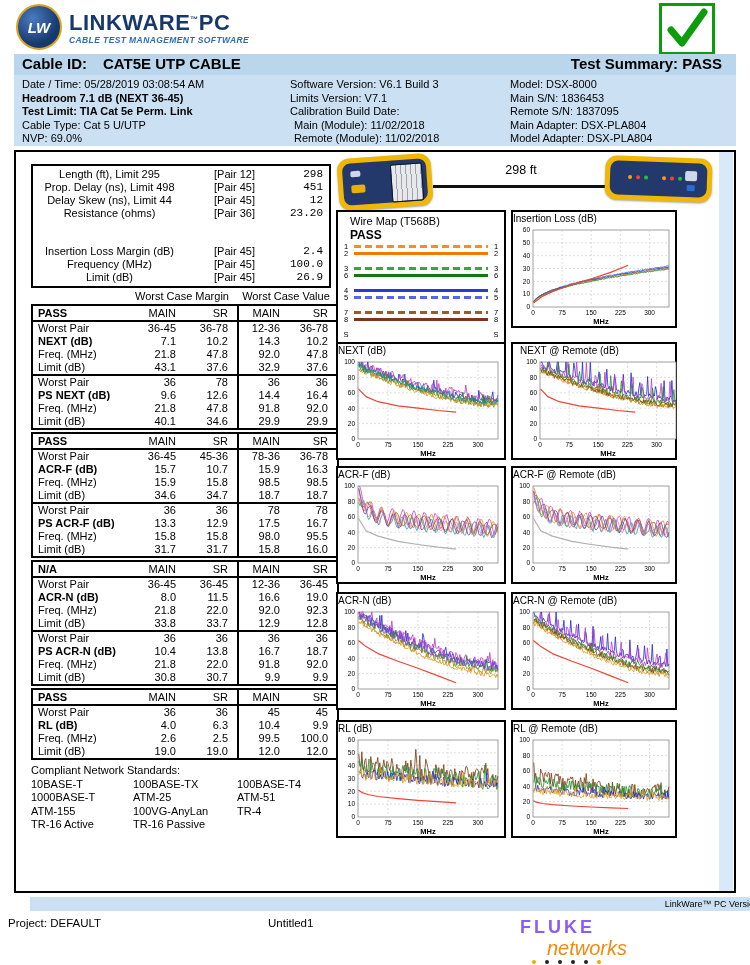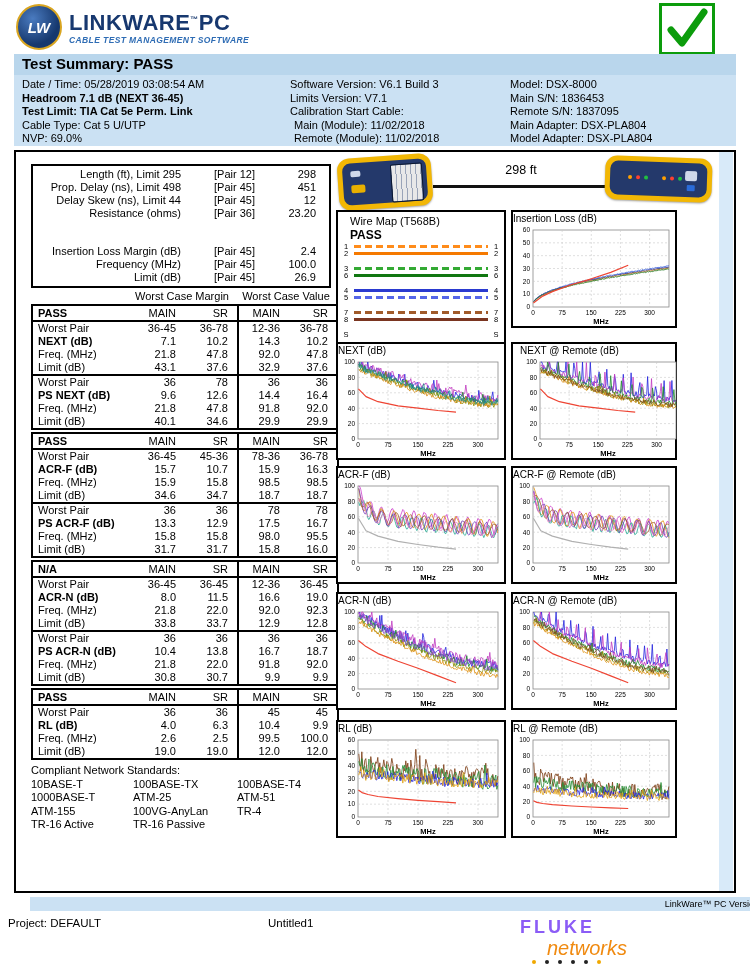--- a/index.html
+++ b/index.html
@@ -31,23 +31,23 @@
   .hl.ind{padding-left:4px;}
 
   
   .main{position:absolute;left:14px;top:150px;width:722px;height:743px;border:2px solid #000;background:#fff;box-sizing:border-box;}
   .strip{position:absolute;left:703px;top:0;width:14px;height:739px;background:#d8eaf9;}
 
   
   .lt{position:absolute;left:15px;top:12px;width:296px;border:2px solid #000;background:#fff;
       font-size:11px;line-height:13px;padding:2px 0;}
   .lt-row{display:grid;grid-template-columns:1fr 74px 74px;white-space:nowrap;}
-  .lt-row .lt-c0{padding-left:5px;text-align:right;}
+  .lt-row .lt-c0{padding-left:5px;text-align:center;}
   .lt-row .lt-c1{text-align:right;}
-  .lt-row .lt-c2{text-align:right;padding-right:13px;}
+  .lt-row .lt-c2{text-align:right;padding-right:6px;font-family:Liberation Mono, monospace;}
   .lt-gap{height:25px;}
 
   
   .wch{position:absolute;top:138px;font-size:11px;text-align:center;white-space:nowrap;}
   .wch-m{left:113px;width:106px;}
   .wch-v{left:219px;width:102px;}
 
   
   .rt{position:absolute;left:15px;width:304px;border:2px solid #000;background:#fff;
       font-size:11px;line-height:13px;box-sizing:content-box;}
@@ -124,33 +124,34 @@
   </div>
 
   <div class="check">
     <svg width="50" height="46" viewBox="0 0 50 46">
       <polyline points="9,24 20,37 42,6" fill="none" stroke="#0c9c0c" stroke-width="7" stroke-linecap="round" stroke-linejoin="round"></polyline>
     </svg>
   </div>
 
   <div class="hdr">
     <div class="hdr-title">
+      <div><span>Cable ID:</span><span class="cidv">CAT5E UTP CABLE</span></div>
       <div>Test Summary: PASS</div>
     </div>
     <div class="hcol" id="hdr-col1">
         <div class="hl">Date / Time: 05/28/2019  03:08:54 AM</div>
         <div class="hl b">Headroom 7.1 dB (NEXT 36-45)</div>
         <div class="hl b">Test Limit: TIA Cat 5e Perm. Link</div>
         <div class="hl">Cable Type: Cat 5 U/UTP</div>
         <div class="hl">NVP: 69.0%</div>
       </div>
     <div class="hcol" id="hdr-col2">
         <div class="hl">Software Version: V6.1 Build 3</div>
         <div class="hl">Limits Version: V7.1</div>
-        <div class="hl">Calibration Start Cable:</div>
+        <div class="hl">Calibration Build Date:</div>
         <div class="hl ind">Main (Module): 11/02/2018</div>
         <div class="hl ind">Remote (Module): 11/02/2018</div>
       </div>
     <div class="hcol" id="hdr-col3">
         <div class="hl">Model: DSX-8000</div>
         <div class="hl">Main S/N: 1836453</div>
         <div class="hl">Remote S/N: 1837095</div>
         <div class="hl">Main Adapter: DSX-PLA804</div>
         <div class="hl">Model Adapter: DSX-PLA804</div>
       </div>

